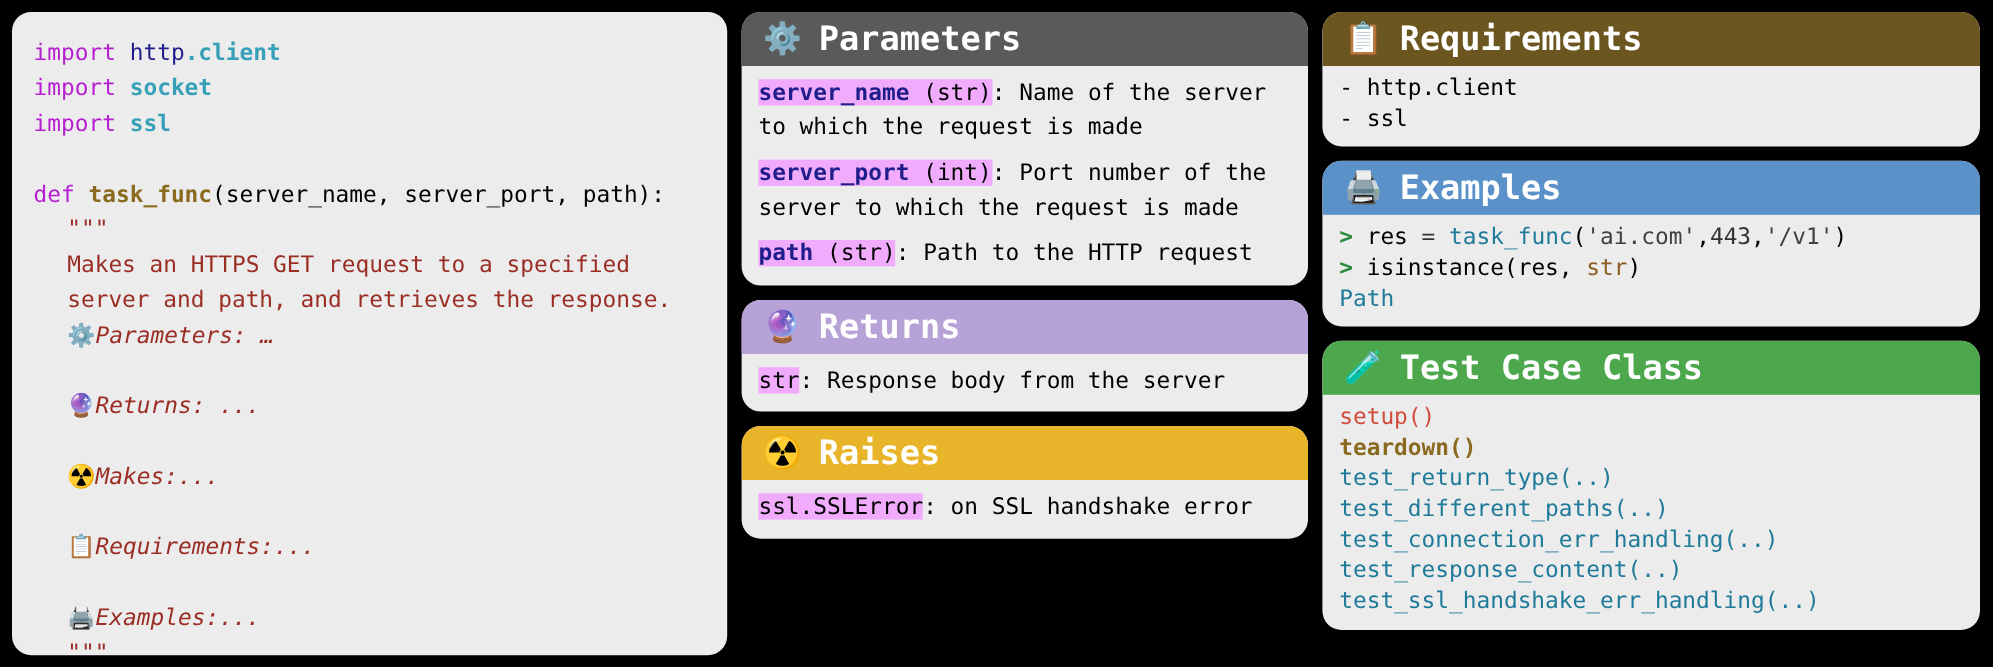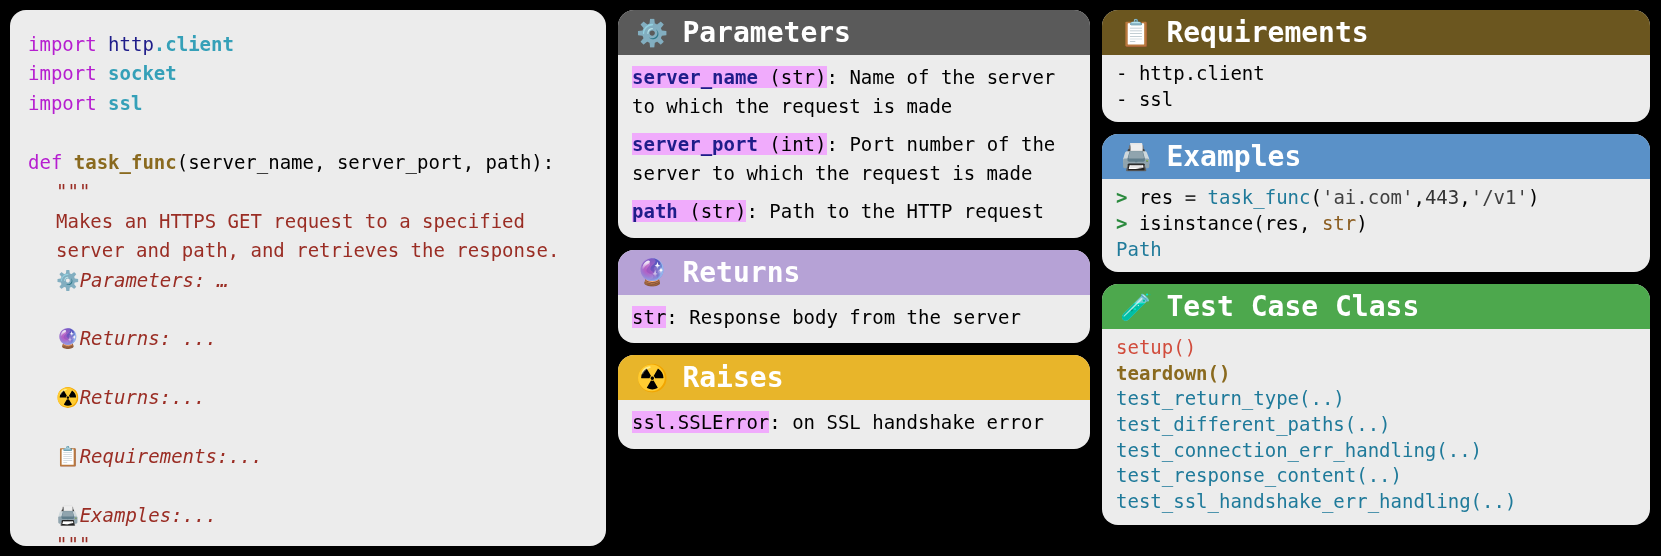--- a/index.html
+++ b/index.html
@@ -77,21 +77,21 @@
     <div>&nbsp;</div>
     <div><span class="kw">def</span> <span class="fn">task_func</span><span>(server_name, server_port, path):</span></div>
     <div style="padding-left:28px">
       <div class="doc">"""</div>
       <div class="doc">Makes an HTTPS GET request to a specified</div>
       <div class="doc">server and path, and retrieves the response.</div>
       <div><span>⚙️</span><span class="docit">Parameters: …</span></div>
       <div>&nbsp;</div>
       <div><span>🔮</span><span class="docit">Returns: ...</span></div>
       <div>&nbsp;</div>
-      <div><span>☢️</span><span class="docit">Returns:...</span></div>
+      <div><span>☢️</span><span class="docit">Makes:...</span></div>
       <div>&nbsp;</div>
       <div><span>📋</span><span class="docit">Requirements:...</span></div>
       <div>&nbsp;</div>
       <div><span>🖨️</span><span class="docit">Examples:...</span></div>
       <div class="doc">"""</div>
     </div>
   </div>
 </div>
 
 <div class="col col2">

